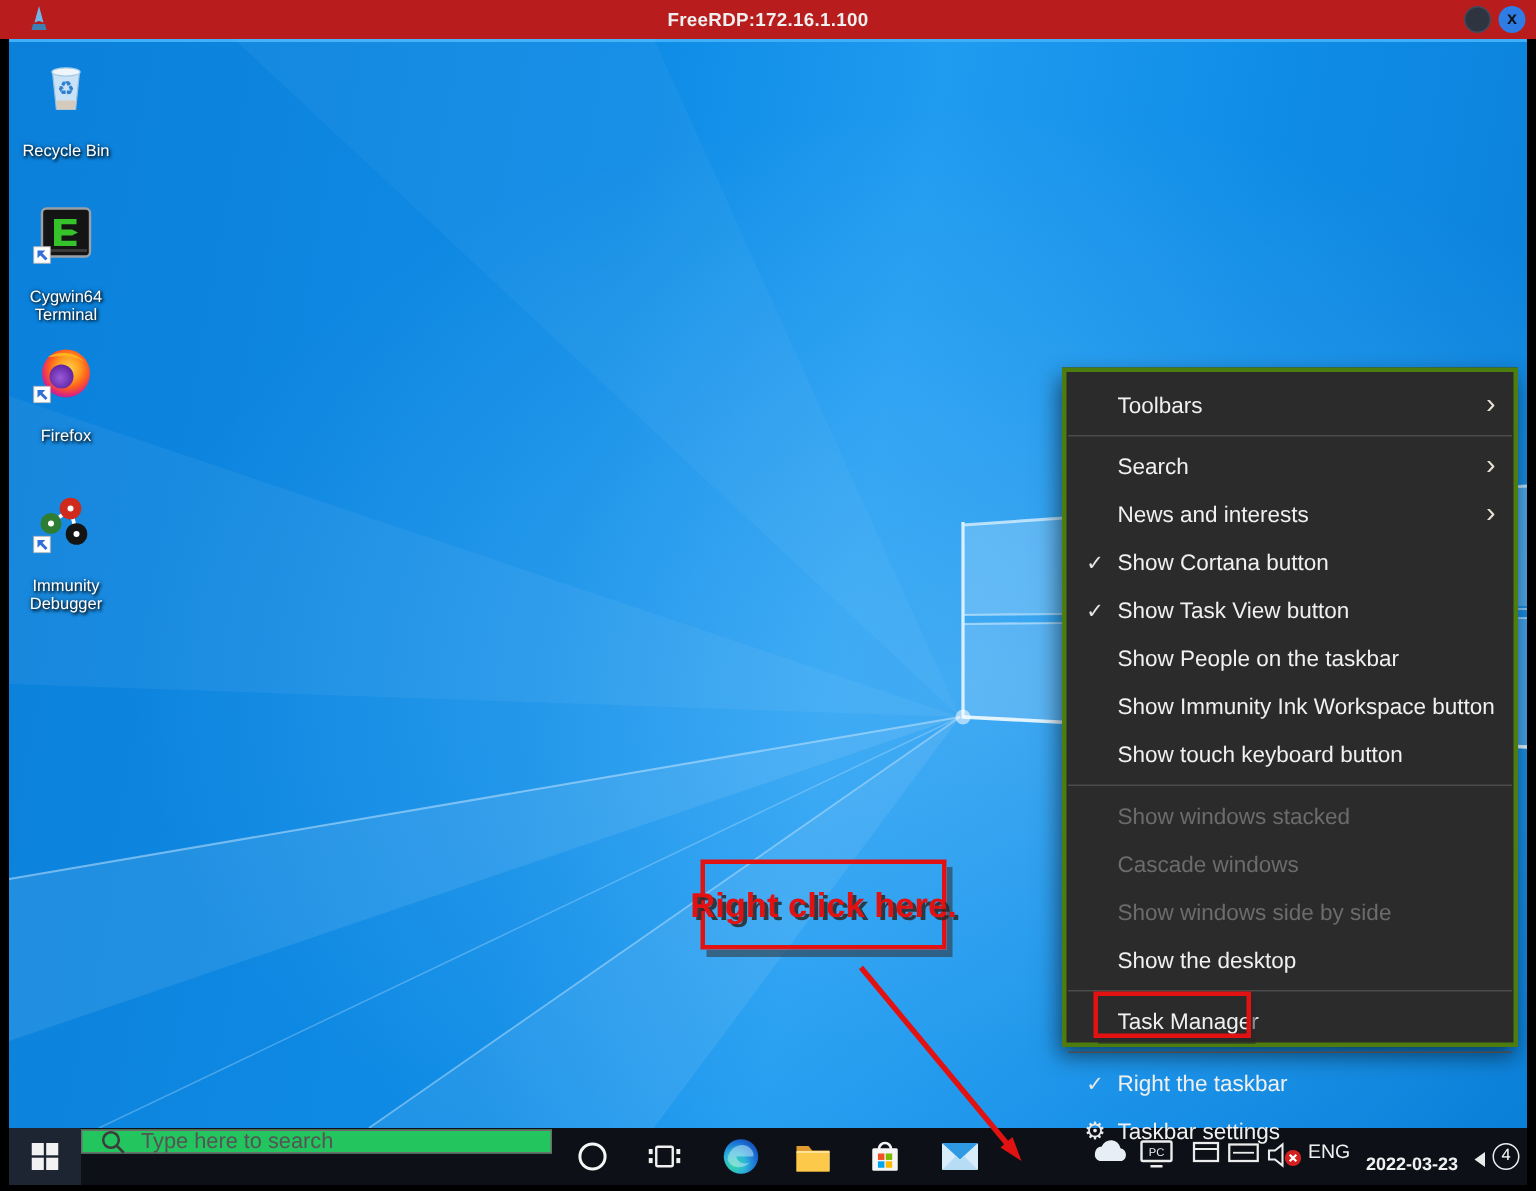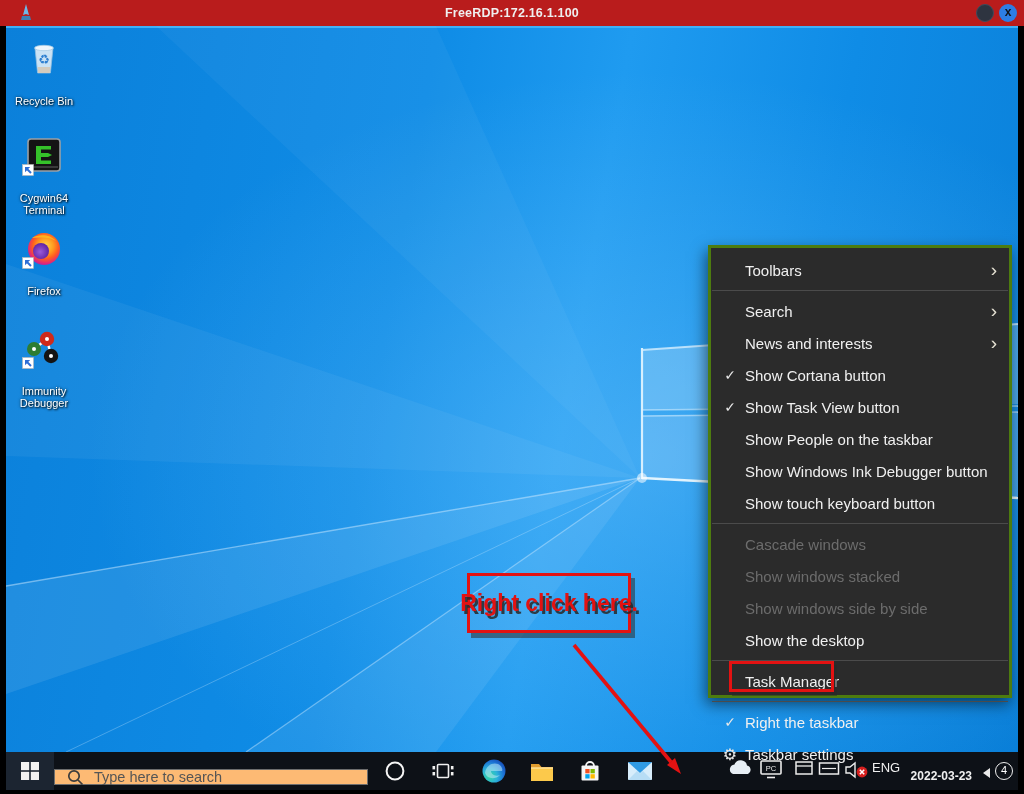--- a/index.html
+++ b/index.html
@@ -42,22 +42,22 @@
                   text-shadow:2.5px 2.5px 0 rgba(40,40,40,.85); }
   .annot-arrow { position:absolute; left:0; top:0; z-index:45; pointer-events:none; }
   .tm-box { position:absolute; left:729px; top:661px; width:105px; height:31px;
             border:3px solid #e31212; box-shadow:3px 4px 0 rgba(40,40,40,.5); z-index:60; }
 
   
   .taskbar { position:absolute; left:6px; top:752px; width:1012px; height:38px;
              background:#0d1117; z-index:10; }
   .start { position:absolute; left:0; top:0; width:48px; height:38px; background:#1c2531;
            display:flex; align-items:center; justify-content:center; }
-  .searchbox { position:absolute; left:48px; top:17px; width:314px; height:16px;
-               background:#fdba74; border:1px solid #6d6d6d; display:flex; align-items:center; }
+  .searchbox { position:absolute; left:48px; top:1px; width:314px; height:16px;
+               background:#22c55e; border:1px solid #6d6d6d; display:flex; align-items:center; }
   .searchbox svg { margin:0 10px 0 12px; flex:none; }
   .searchbox input { border:none; background:transparent; outline:none; width:250px;
                      font-size:14.5px; color:#3c3c3c; font-family:"Liberation Sans",sans-serif; }
   .searchbox input::placeholder { color:#555; opacity:1; }
   .tbicon { position:absolute; top:0; width:40px; height:38px; display:flex;
             align-items:center; justify-content:center; }
   .tray-date { position:absolute; left:896px; top:17px; width:70px; text-align:right;
                color:#f0f0f0; font-size:12px;font-weight:bold; }
   .tray-lang { position:absolute; left:866px; top:8px; color:#f0f0f0; font-size:13px; }
   .tray-ac { position:absolute; left:977px; top:8px; width:30px; height:22px; color:#f0f0f0; }
@@ -329,31 +329,31 @@
       <span>Show Cortana button</span>
     </div>
     <div class="mi">
       <span class="lead">✓</span>
       <span>Show Task View button</span>
     </div>
     <div class="mi">
       <span>Show People on the taskbar</span>
     </div>
     <div class="mi">
-      <span>Show Windows Ink Debugger button</span>
+      <span>Show Immunity Ink Workspace button</span>
     </div>
     <div class="mi">
       <span>Show touch keyboard button</span>
     </div>
     <div class="msep"></div>
     <div class="mi disabled">
+      <span>Show windows stacked</span>
+    </div>
+    <div class="mi disabled">
       <span>Cascade windows</span>
-    </div>
-    <div class="mi disabled">
-      <span>Show windows stacked</span>
     </div>
     <div class="mi disabled">
       <span>Show windows side by side</span>
     </div>
     <div class="mi">
       <span>Show the desktop</span>
     </div>
     <div class="msep"></div>
     <div class="mi">
       <span>Task Manager</span>

